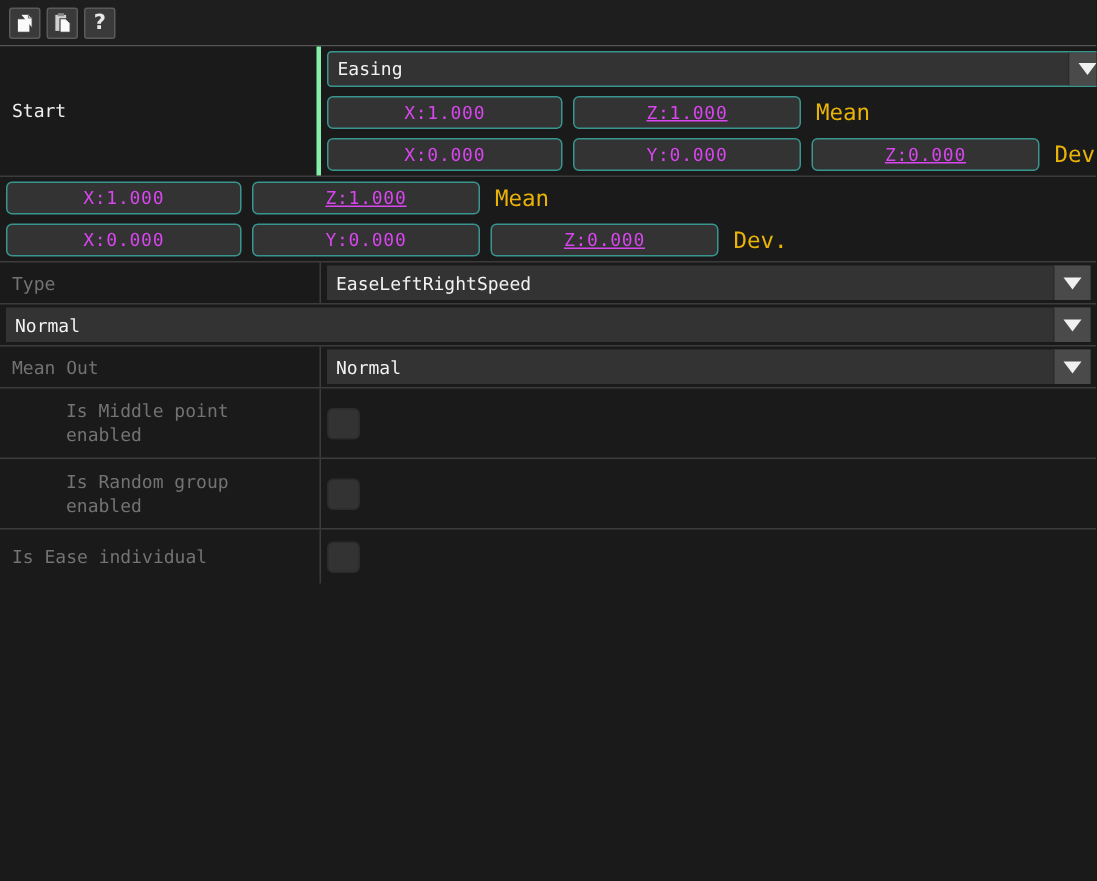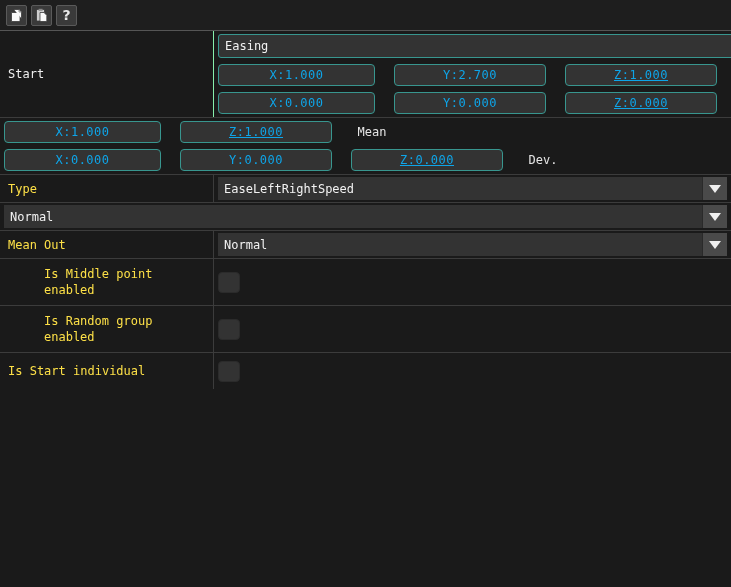--- a/index.html
+++ b/index.html
@@ -62,21 +62,21 @@
   .row.noborder { border-bottom: none; }
 
   .lbl {
     width: 214px;
     min-width: 214px;
     box-sizing: border-box;
     padding: 0 0 0 8px;
     display: flex;
     align-items: center;
     font-size: 12px;
-    color: #fde047;
+    color: #737373;
     border-right: 1px solid #3c3c3c;
     letter-spacing: 0px;
   }
   .lbl.two-line { line-height: 16px; padding-left: 44px; }
   .fields {
     flex: 1;
     box-sizing: border-box;
     display: flex;
     flex-direction: column;
     justify-content: center;
@@ -85,21 +85,21 @@
   
   .group-row { display: flex; align-items: stretch; border-bottom: 1px solid #3c3c3c; }
   .group-lbl {
     width: 214px;
     min-width: 214px;
     box-sizing: border-box;
     padding-left: 8px;
     display: flex;
     align-items: center;
     font-size: 12px;
-    border-right: 1px solid #86efac;
+    border-right: 3px solid #86efac;
   }
   .group-body { flex: 1; }
 
   
   .dd {
     display: flex;
     align-items: stretch;
     height: 24px;
     box-sizing: border-box;
     background: #333333;
@@ -147,32 +147,32 @@
   .vfield {
     background: #333333;
     border: 1px solid #38968f;
     border-radius: 4px;
     height: 22px;
     box-sizing: border-box;
     display: flex;
     align-items: center;
     justify-content: center;
     font-size: 12px;
-    color: #0ea5e9;
-    margin-right: 19px;
+    color: #d946ef;
+    margin-right: 7px;
     cursor: pointer;
     letter-spacing: 0.5px;
   }
   .vfield.c0 { width: 157px; margin-left: 4px; }
   .vfield.c1 { width: 152px; }
   .vfield.c2 { width: 152px; text-decoration: underline; }
   .suffix {
     width: 42px;
-    font-size: 12px;
-    color: #e5e5e5;
+    font-size: 15px;
+    color: #eab308;
     display: flex;
     align-items: center;
     justify-content: center;
   }
 
   
   .cbwrap {
     display: flex;
     align-items: center;
     padding-left: 4px;
@@ -229,21 +229,20 @@
 
       <div class="dd accent">
         <span class="dd-text">Easing</span>
         <span class="dd-arrow">
             <i class="caret"></i>
           </span>
       </div>
 
       <div class="vecrow">
         <div class="vfield c0">X:1.000</div>
-        <div class="vfield c1">Y:2.700</div>
         <div class="vfield c2">Z:1.000</div>
         <div class="suffix">Mean</div>
       </div>
 
       <div class="vecrow">
         <div class="vfield c0">X:0.000</div>
         <div class="vfield c1">Y:0.000</div>
         <div class="vfield c2">Z:0.000</div>
         <div class="suffix">Dev.</div>
       </div>
@@ -327,21 +326,21 @@
       </span>
     </div>
     <div class="fields">
       <div class="cbwrap">
         <div class="cb"></div>
       </div>
     </div>
   </div>
 
   <div class="row noborder" style="height:36px">
-    <div class="lbl">Is Start individual</div>
+    <div class="lbl">Is Ease individual</div>
     <div class="fields">
       <div class="cbwrap">
         <div class="cb"></div>
       </div>
     </div>
   </div>
 
 </div>
 
 </body></html>

